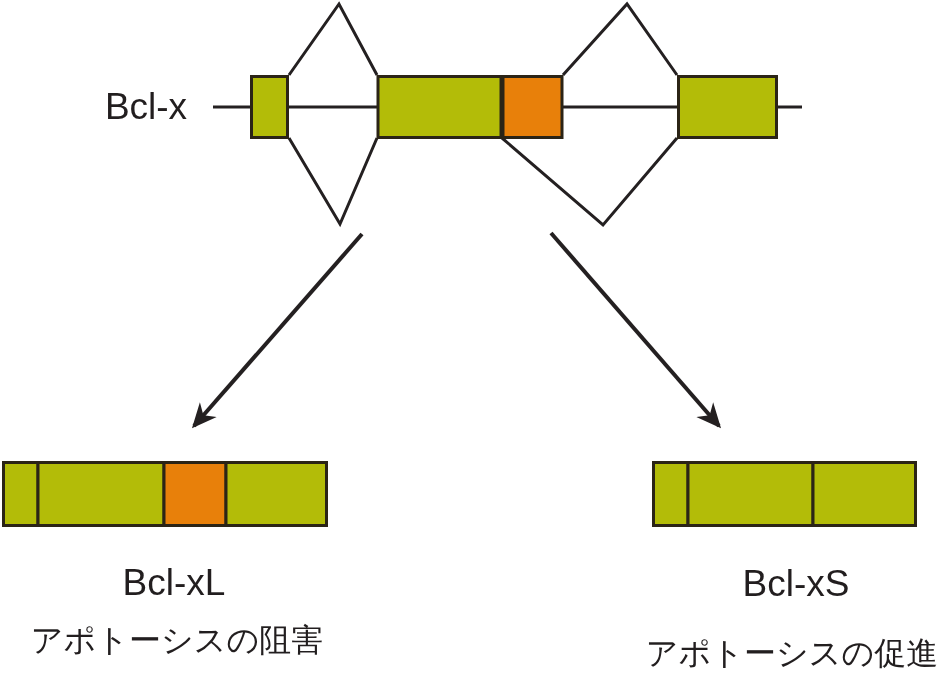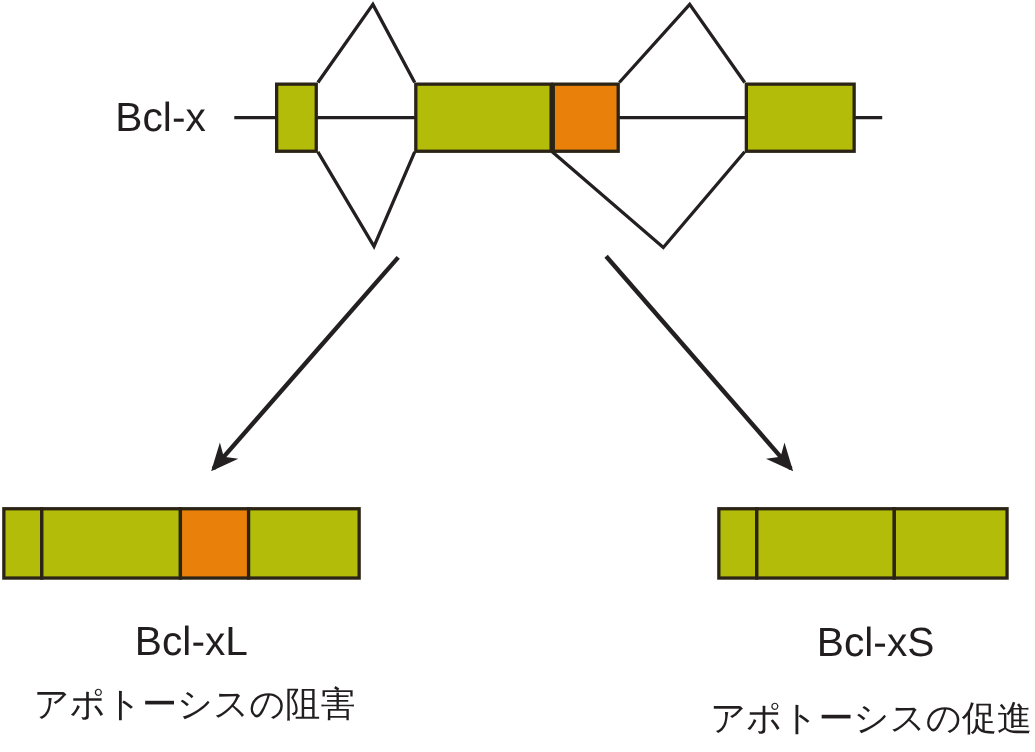--- a/index.html
+++ b/index.html
@@ -7,21 +7,20 @@
     padding: 0;
     background: #ffffff;
   }
   .canvas {
     position: relative;
     width: 941px;
     height: 684px;
     background: #ffffff;
     overflow: hidden;
     font-family: "Liberation Sans", "DejaVu Sans", sans-serif;
-    border-radius: 27px;
   }
   svg text {
     font-family: "Liberation Sans", "DejaVu Sans", sans-serif;
   }
   .gene-name {
     font-size: 37px;
   }
   .isoform-name {
     font-size: 37px;
   }

